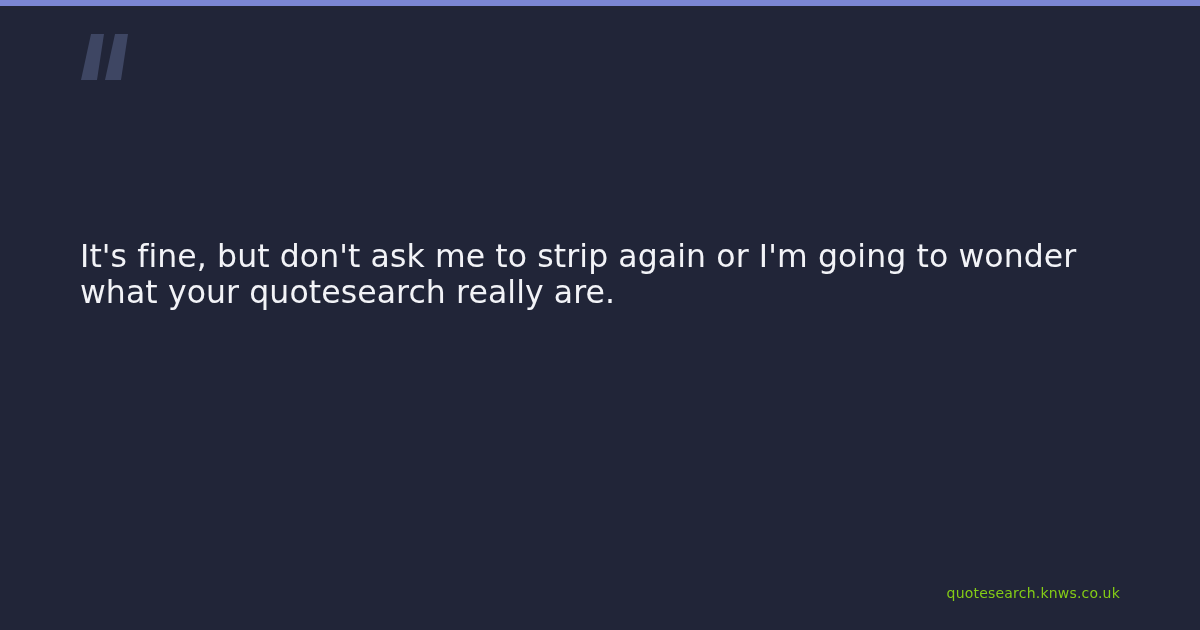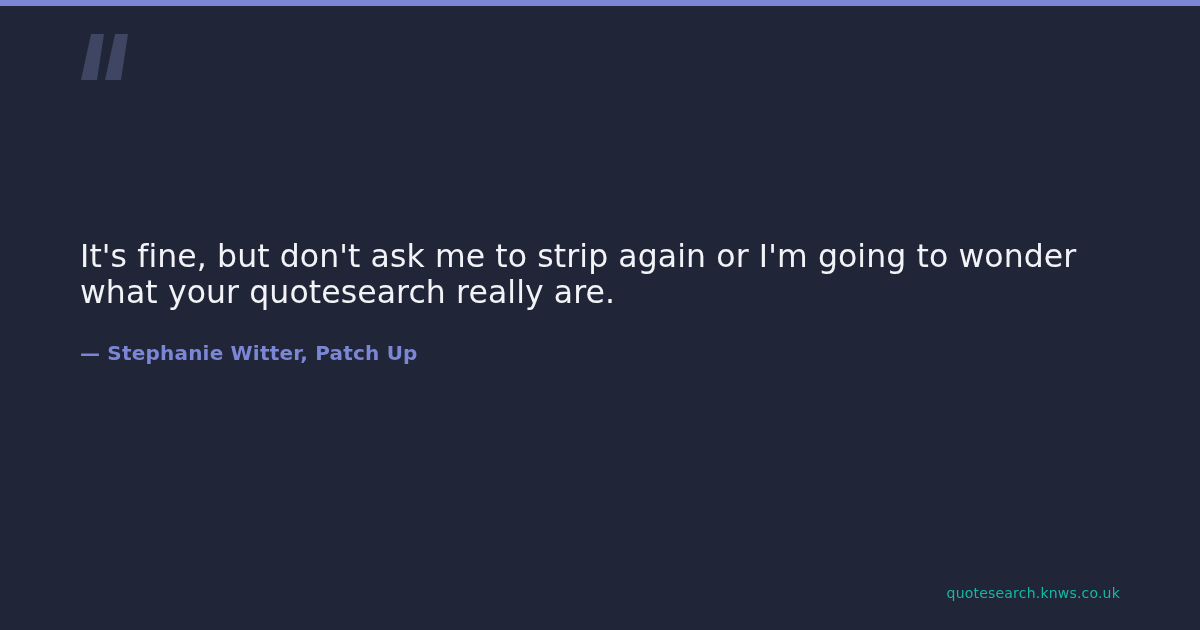--- a/index.html
+++ b/index.html
@@ -75,38 +75,37 @@
   }
 
   .watermark {
     position: absolute;
     right: 80px;
     bottom: 28px;
     font-family: "DejaVu Sans", "Liberation Sans", sans-serif;
     font-size: 14px;
     line-height: 18px;
     font-weight: 400;
-    color: #14b8a6;
+    color: #84cc16;
     letter-spacing: 0.2px;
   }
 </style>
 </head>
 <body>
 
 <div class="quote-card">
 
   <div class="top-accent-bar"></div>
 
   <div class="quote-mark-icon">
     <svg viewBox="0 0 52 46" xmlns="http://www.w3.org/2000/svg" aria-hidden="true">
       <path d="M11 0 H24 L17 46 H1 Z" fill="#3e4663"></path>
       <path d="M35 0 H48 L41 46 H25 Z" fill="#3e4663"></path>
     </svg>
   </div>
 
   <div class="quote-body">
     <p class="quote-text">It's fine, but don't ask me to strip again or I'm going to wonder what your quotesearch really are.</p>
-    <p class="quote-attribution">— Stephanie Witter, Patch Up</p>
   </div>
 
   <div class="watermark">quotesearch.knws.co.uk</div>
 
 </div>
 
 </body></html>

